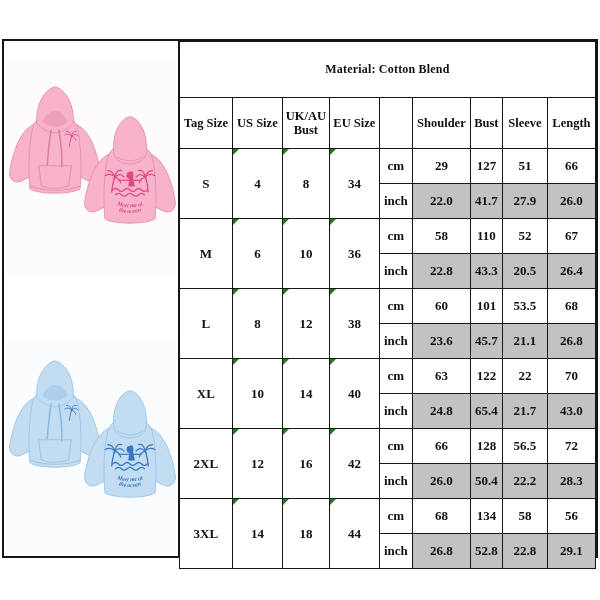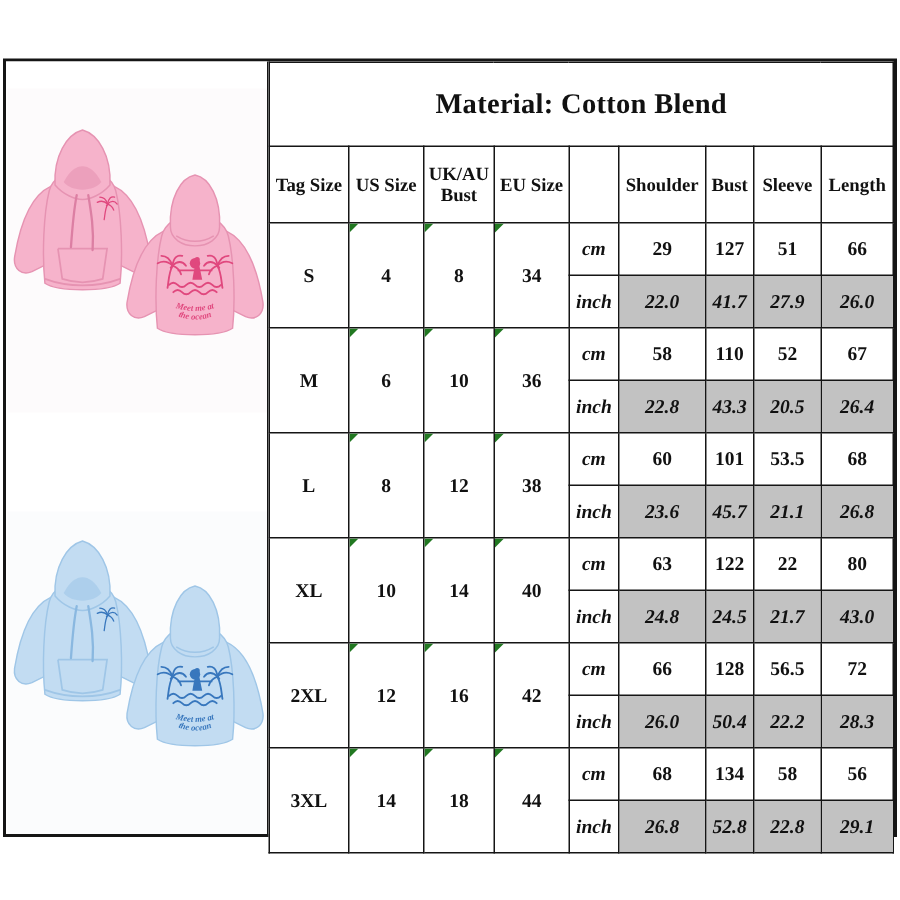--- a/index.html
+++ b/index.html
@@ -6,25 +6,25 @@
   .page{position:relative;width:600px;height:600px;background:#ffffff;overflow:hidden;
         font-family:"Liberation Serif","DejaVu Serif",serif;}
   .panel{position:absolute;left:2px;top:39px;width:596px;height:519px;
          border:2px solid var(--border,#151515);box-sizing:border-box;display:flex;background:#fff;}
   .left-col{position:relative;width:180px;height:100%;border-right:1.5px solid var(--border,#151515);
             box-sizing:border-box;background:#fff;overflow:hidden;}
   .right-col{flex:1;height:100%;}
   table.size-table{width:100%;height:100%;border-collapse:collapse;table-layout:fixed;background:#fff;}
   .size-table td,.size-table th{border:1.5px solid var(--border,#151515);text-align:center;vertical-align:middle;
       padding:0 1px;font-weight:bold;color:#111;overflow:hidden;position:relative;}
-  .title-cell{font-size:19px;height:55px;letter-spacing:.2px;}
+  .title-cell{font-size:12px;height:55px;letter-spacing:.2px;}
   .col-head{font-size:12.5px;height:50px;line-height:1.15;}
   .size-table tbody td{font-size:13px;height:34px;}
-  td.unit{font-size:12px;font-style:italic;}
-  td.shaded{background:var(--gray,#c2c2c2);font-style:italic;}
+  td.unit{font-size:12px;}
+  td.shaded{background:var(--gray,#c2c2c2);}
   span.tri{position:absolute;top:0;left:0;width:0;height:0;
       border-top:6px solid var(--green,#217821);border-right:6px solid transparent;}
   
   .photo{position:absolute;left:1px;width:176px;}
   .photo svg{position:absolute;}
   .svg-front{left:-3px;width:106px;}
   .svg-back{left:72px;width:106px;}
   #photo-pink{top:18px;height:216px;}
   #photo-blue{top:300px;height:218px;}
   #photo-pink .svg-front{top:20px;} #photo-pink .svg-back{top:50px;}
@@ -275,26 +275,26 @@
             </tr>
             <tr>
               <td rowspan="2">XL</td>
               <td rowspan="2">10<span class="tri"></span></td>
               <td rowspan="2">14<span class="tri"></span></td>
               <td rowspan="2">40<span class="tri"></span></td>
               <td class="unit">cm</td>
               <td>63</td>
               <td>122</td>
               <td>22</td>
-              <td>80</td>
+              <td>70</td>
             </tr>
             <tr>
               <td class="unit">inch</td>
               <td class="shaded">24.8</td>
-              <td class="shaded">24.5</td>
+              <td class="shaded">65.4</td>
               <td class="shaded">21.7</td>
               <td class="shaded">43.0</td>
             </tr>
             <tr>
               <td rowspan="2">2XL</td>
               <td rowspan="2">12<span class="tri"></span></td>
               <td rowspan="2">16<span class="tri"></span></td>
               <td rowspan="2">42<span class="tri"></span></td>
               <td class="unit">cm</td>
               <td>66</td>

